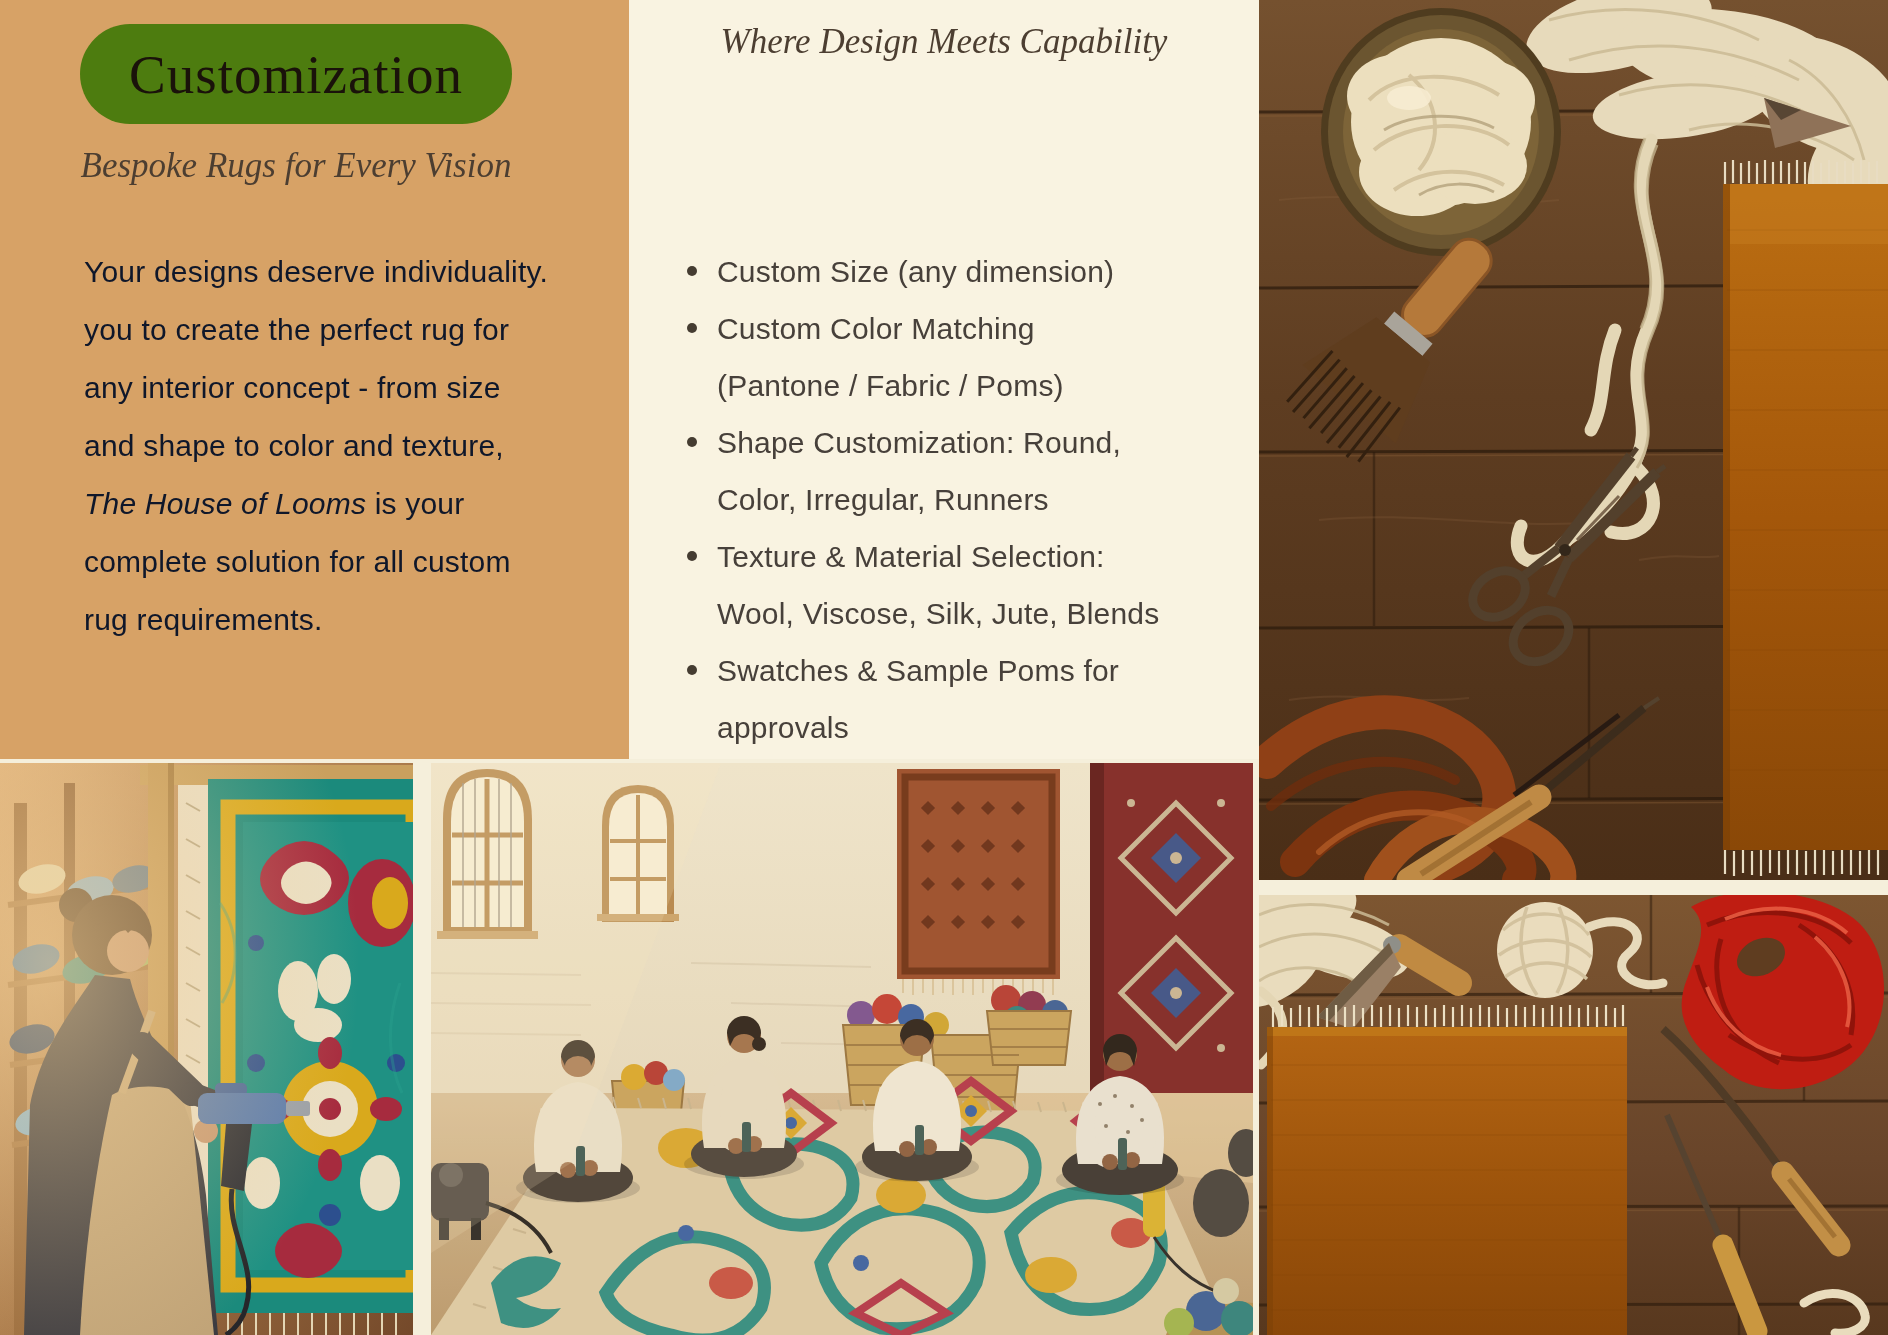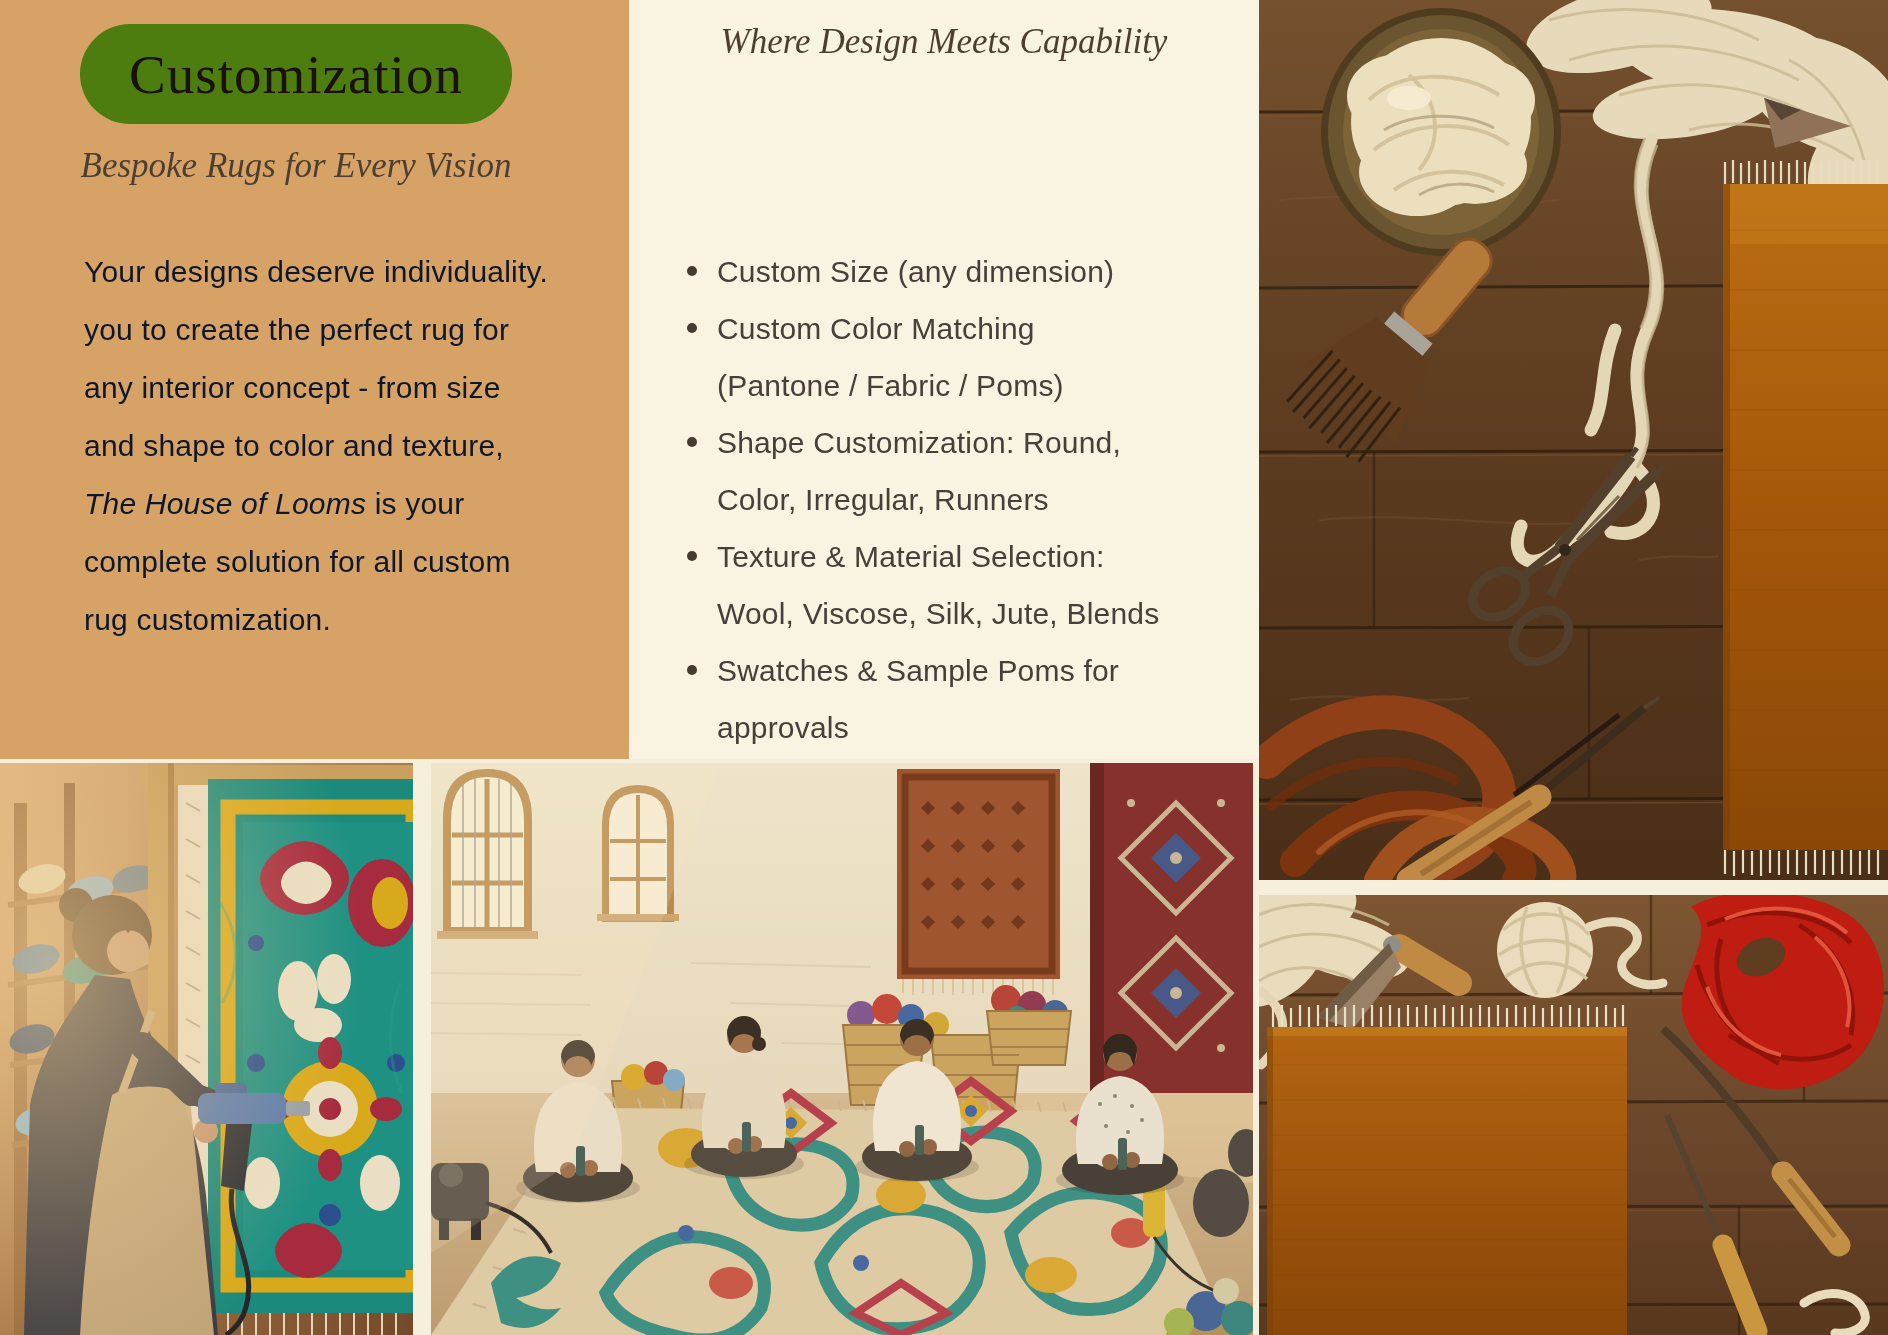--- a/index.html
+++ b/index.html
@@ -55,21 +55,21 @@
       <h1 class="title">Customization</h1>
     </div>
     <div class="subtitle sub-left">Bespoke Rugs for Every Vision</div>
     <div class="body-text">
         <div class="body-line">Your designs deserve individuality.</div>
         <div class="body-line">you to create the perfect rug for</div>
         <div class="body-line">any interior concept - from size</div>
         <div class="body-line">and shape to color and texture,</div>
         <div class="body-line"><i>The House of Looms</i> is your</div>
         <div class="body-line">complete solution for all custom</div>
-        <div class="body-line">rug customization.</div>
+        <div class="body-line">rug requirements.</div>
       </div>
   </section>
 
   <section class="panel panel-cap" style="background: rgb(249, 243, 225);">
     <div class="subtitle sub-cap">Where Design Meets Capability</div>
     <div class="bullets">
         <div class="bullet">
           <span class="dot"></span>
           <div>
             <div class="bullet-line">Custom Size (any dimension)</div>

